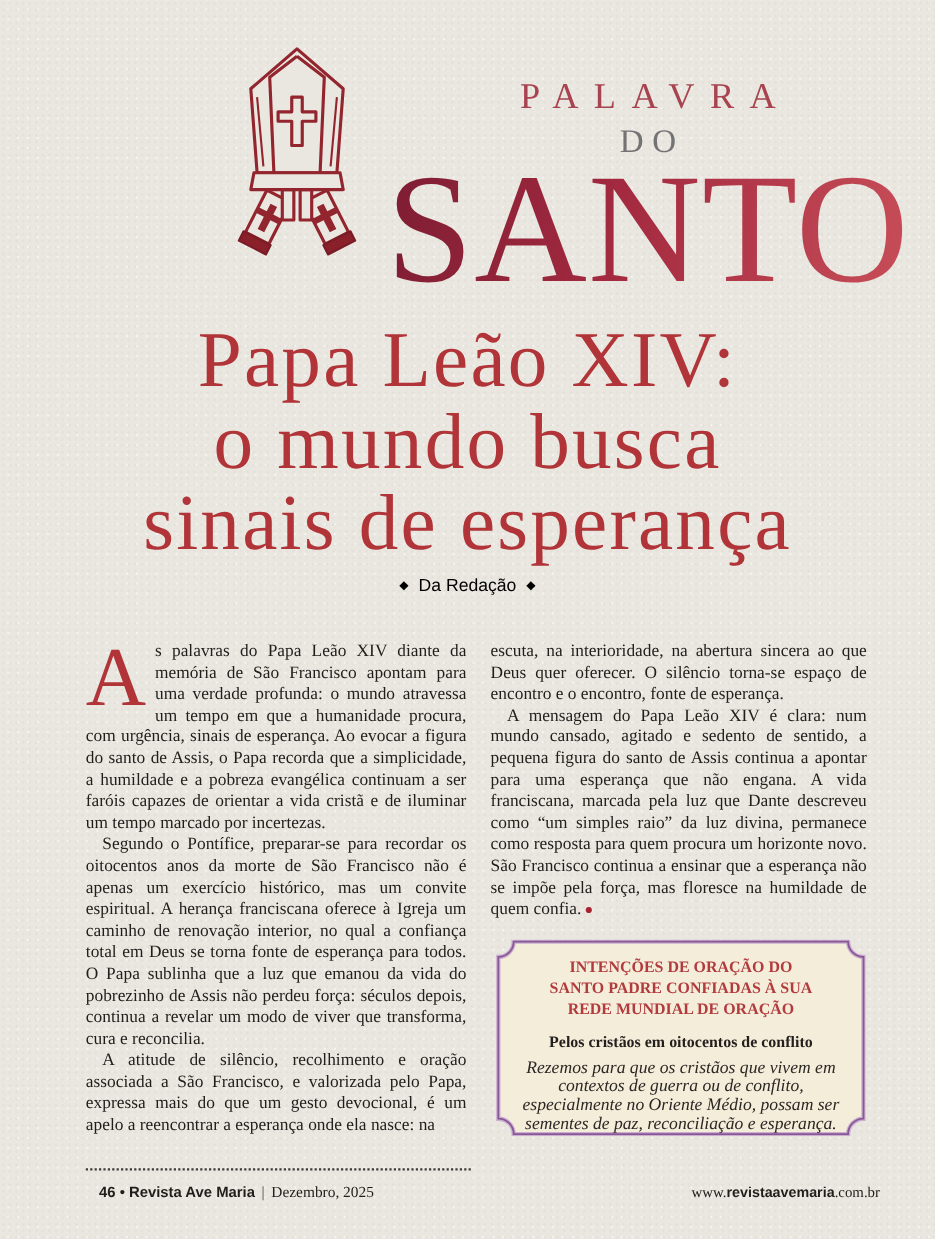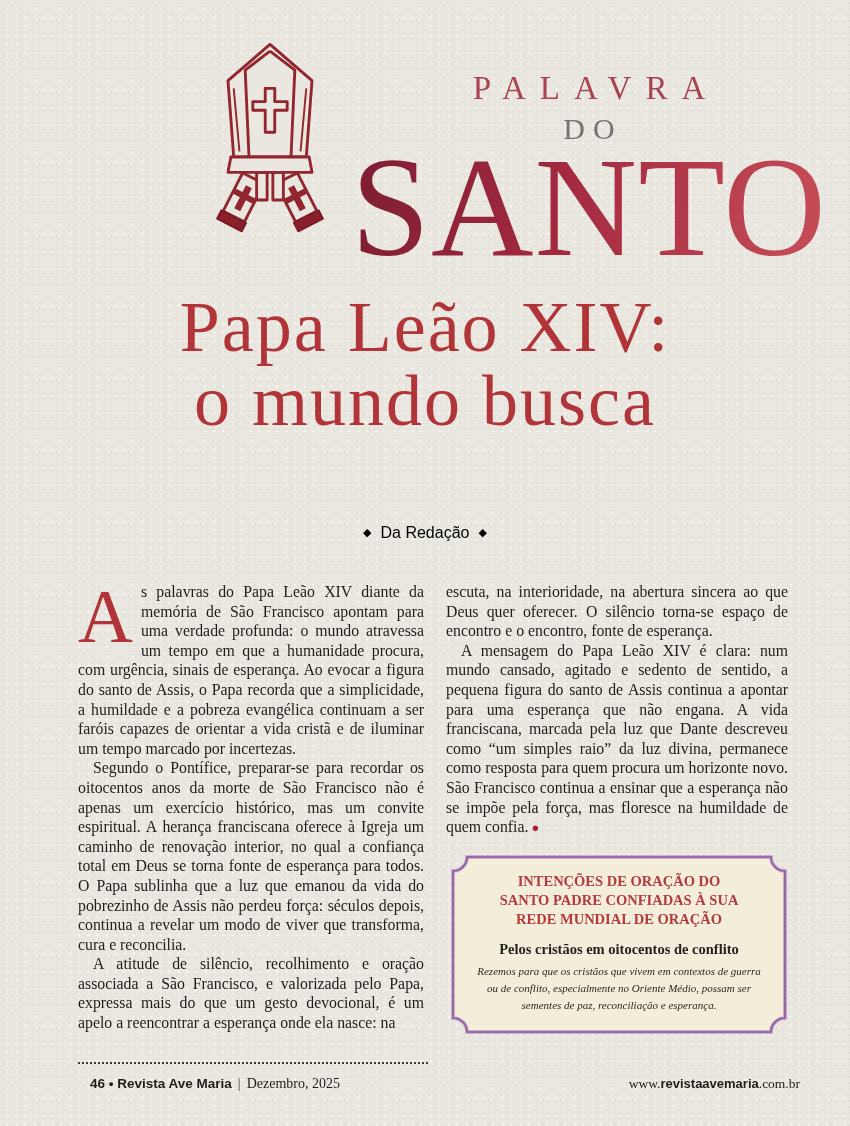--- a/index.html
+++ b/index.html
@@ -68,21 +68,21 @@
     width:336px;height:179px;text-align:center;
   }
   .intentions .frame{position:absolute;inset:0;}
   .intentions .content{position:relative;padding:17px 24px 0;}
   .int-heading{
     color:#b23b3e;font-weight:bold;font-size:14.5px;line-height:19px;
   }
   .int-heading span{display:block;}
   .int-subhead{font-weight:bold;font-size:14.5px;margin-top:11px;color:#231f1d;}
   .int-prayer{
-    font-style:italic;font-size:11px;line-height:17px;margin-top:4px;color:#2b2724;
+    font-style:italic;font-size:16px;line-height:17px;margin-top:4px;color:#2b2724;
   }
 
   
   .footer-rule{
     position:absolute;top:1062px;left:78px;width:350px;
     border-top:2px dotted #3c3a38;
   }
   .footer{
     position:absolute;top:1076px;left:90px;width:710px;
     display:flex;justify-content:space-between;align-items:baseline;
@@ -128,20 +128,21 @@
   <div class="mast-text">
     <div class="mast-line1">PALAVRA</div>
     <div class="mast-line2">DO</div>
     <div class="mast-line3">SANTO</div>
   </div>
 </header>
 
 <h1 class="article-title" style="margin:0;font-weight:normal;">
   <span style="display:block">Papa Leão XIV:</span>
   <span style="display:block">o mundo busca</span>
+  <span style="display:block">sinais de esperança</span>
 </h1>
 
 <div class="byline">
   <span class="orn">◆</span><span>Da Redação</span><span class="orn">◆</span>
 </div>
 
 <div class="columns">
 
   <div class="col-left">
     <p class="para"><span class="dropcap">A</span><span>s palavras do Papa Leão XIV diante da memória de São Francisco apontam para uma verdade profunda: o mundo atravessa um tempo em que a humanidade procura, com urgência, sinais de esperança. Ao evocar a figura do santo de Assis, o Papa recorda que a simplicidade, a humildade e a pobreza evangélica continuam a ser faróis capazes de orientar a vida cristã e de iluminar um tempo marcado por incertezas.</span></p>

